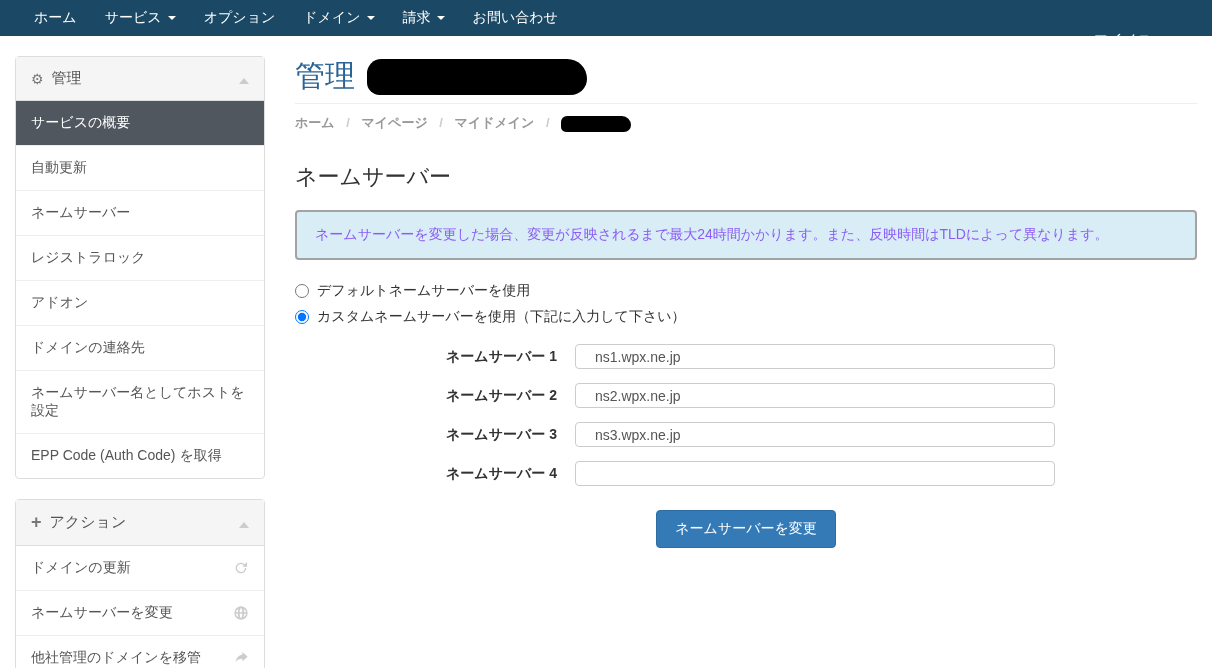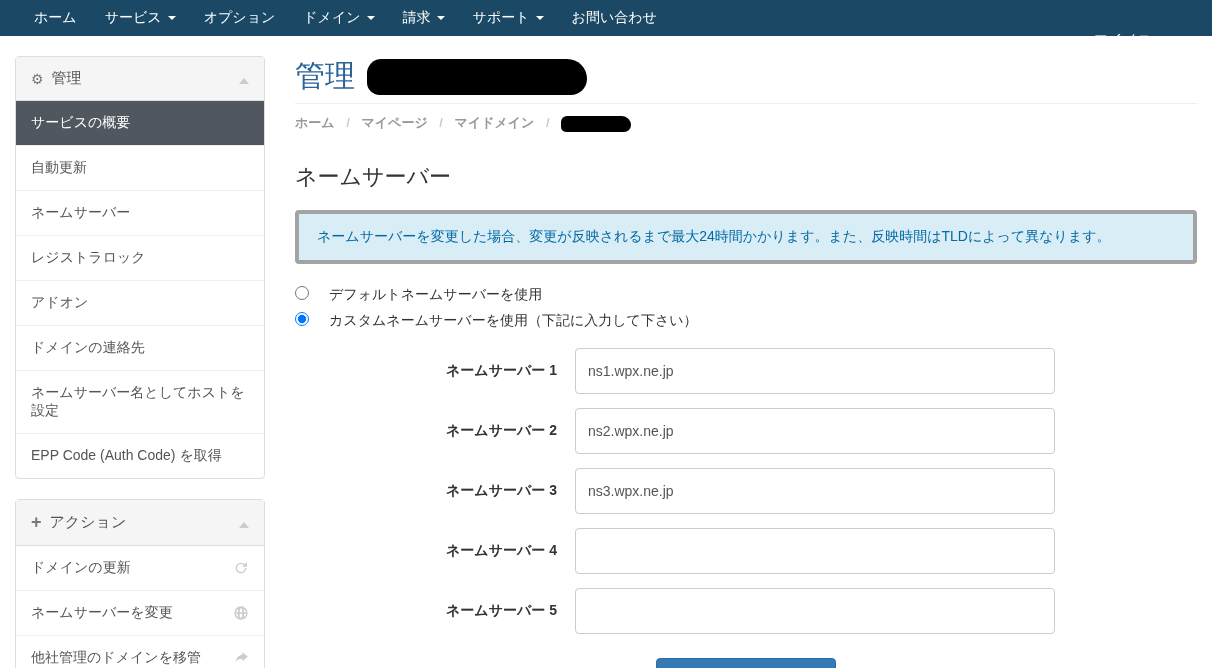--- a/index.html
+++ b/index.html
@@ -152,30 +152,31 @@
     .breadcrumb .crumb { color: #999; }
     .breadcrumb .sep { margin: 0 8px; color: #ccc; }
     .section-title {
       font-size: 22px;
       color: #333;
       font-weight: normal;
       margin-bottom: 18px;
     }
     .alert-info {
       background: #d9edf7;
-      border: 4px solid #a3a3a3;
-      color: #0369a1;
+      border: 2px solid #a3a3a3;
+      color: #8b5cf6;
       padding: 14px 18px;
       border-radius: 4px;
       margin-bottom: 22px;
       font-size: 14px;
     }
     .radio-row {
       display: flex;
-      gap: 20px;
+      align-items: center;
+      gap: 8px;
       margin-bottom: 8px;
       font-size: 14px;
       color: #333;
     }
     .radio-row input[type=radio] { width: 14px; height: 14px; }
     .form-horizontal { margin-top: 18px; }
     .form-row {
       display: flex;
       align-items: center;
       margin-bottom: 14px;
@@ -187,24 +188,24 @@
       font-weight: bold;
       color: #333;
       font-size: 14px;
     }
     .form-input {
       flex: 1;
       max-width: 480px;
     }
     .form-input input[type=text] {
       width: 100%;
-      height: 46px;
+      height: 25px;
       border: 1px solid #ccc;
       border-radius: 4px;
-      padding: 6px 12px;
+      padding: 6px 19px;
       font-size: 14px;
       color: #555;
     }
     .submit-row {
       text-align: center;
       margin-top: 24px;
     }
     .btn-primary {
       background: #337ab7;
       border: 1px solid #2e6da4;
@@ -229,24 +230,20 @@
       </div>
     <div class="nav-item">
         <span>オプション</span>
       </div>
     <div class="nav-item">
         <span>ドメイン</span>
         <span class="caret-down"></span>
       </div>
     <div class="nav-item">
         <span>請求</span>
-        <span class="caret-down"></span>
-      </div>
-    <div class="nav-item">
-        <span>サポート</span>
         <span class="caret-down"></span>
       </div>
     <div class="nav-item">
         <span>お問い合わせ</span>
       </div>
   </div>
   <div class="nav-right">
     <div class="nav-item my-menu">
       <span>マイメニュー</span>
       <span class="caret-down"></span>
@@ -367,24 +364,20 @@
         <div class="form-input"><input type="text" value="ns2.wpx.ne.jp" style=""></div>
       </div>
       <div class="form-row">
         <div class="form-label">ネームサーバー 3</div>
         <div class="form-input"><input type="text" value="ns3.wpx.ne.jp" style=""></div>
       </div>
       <div class="form-row">
         <div class="form-label">ネームサーバー 4</div>
         <div class="form-input"><input type="text" value="" style=""></div>
       </div>
-      <div class="form-row">
-        <div class="form-label">ネームサーバー 5</div>
-        <div class="form-input"><input type="text" value="" style=""></div>
-      </div>
 
       <div class="submit-row">
         <button class="btn-primary">ネームサーバーを変更</button>
       </div>
     </div>
 
   </div>
 </div>
 
 </body></html>

